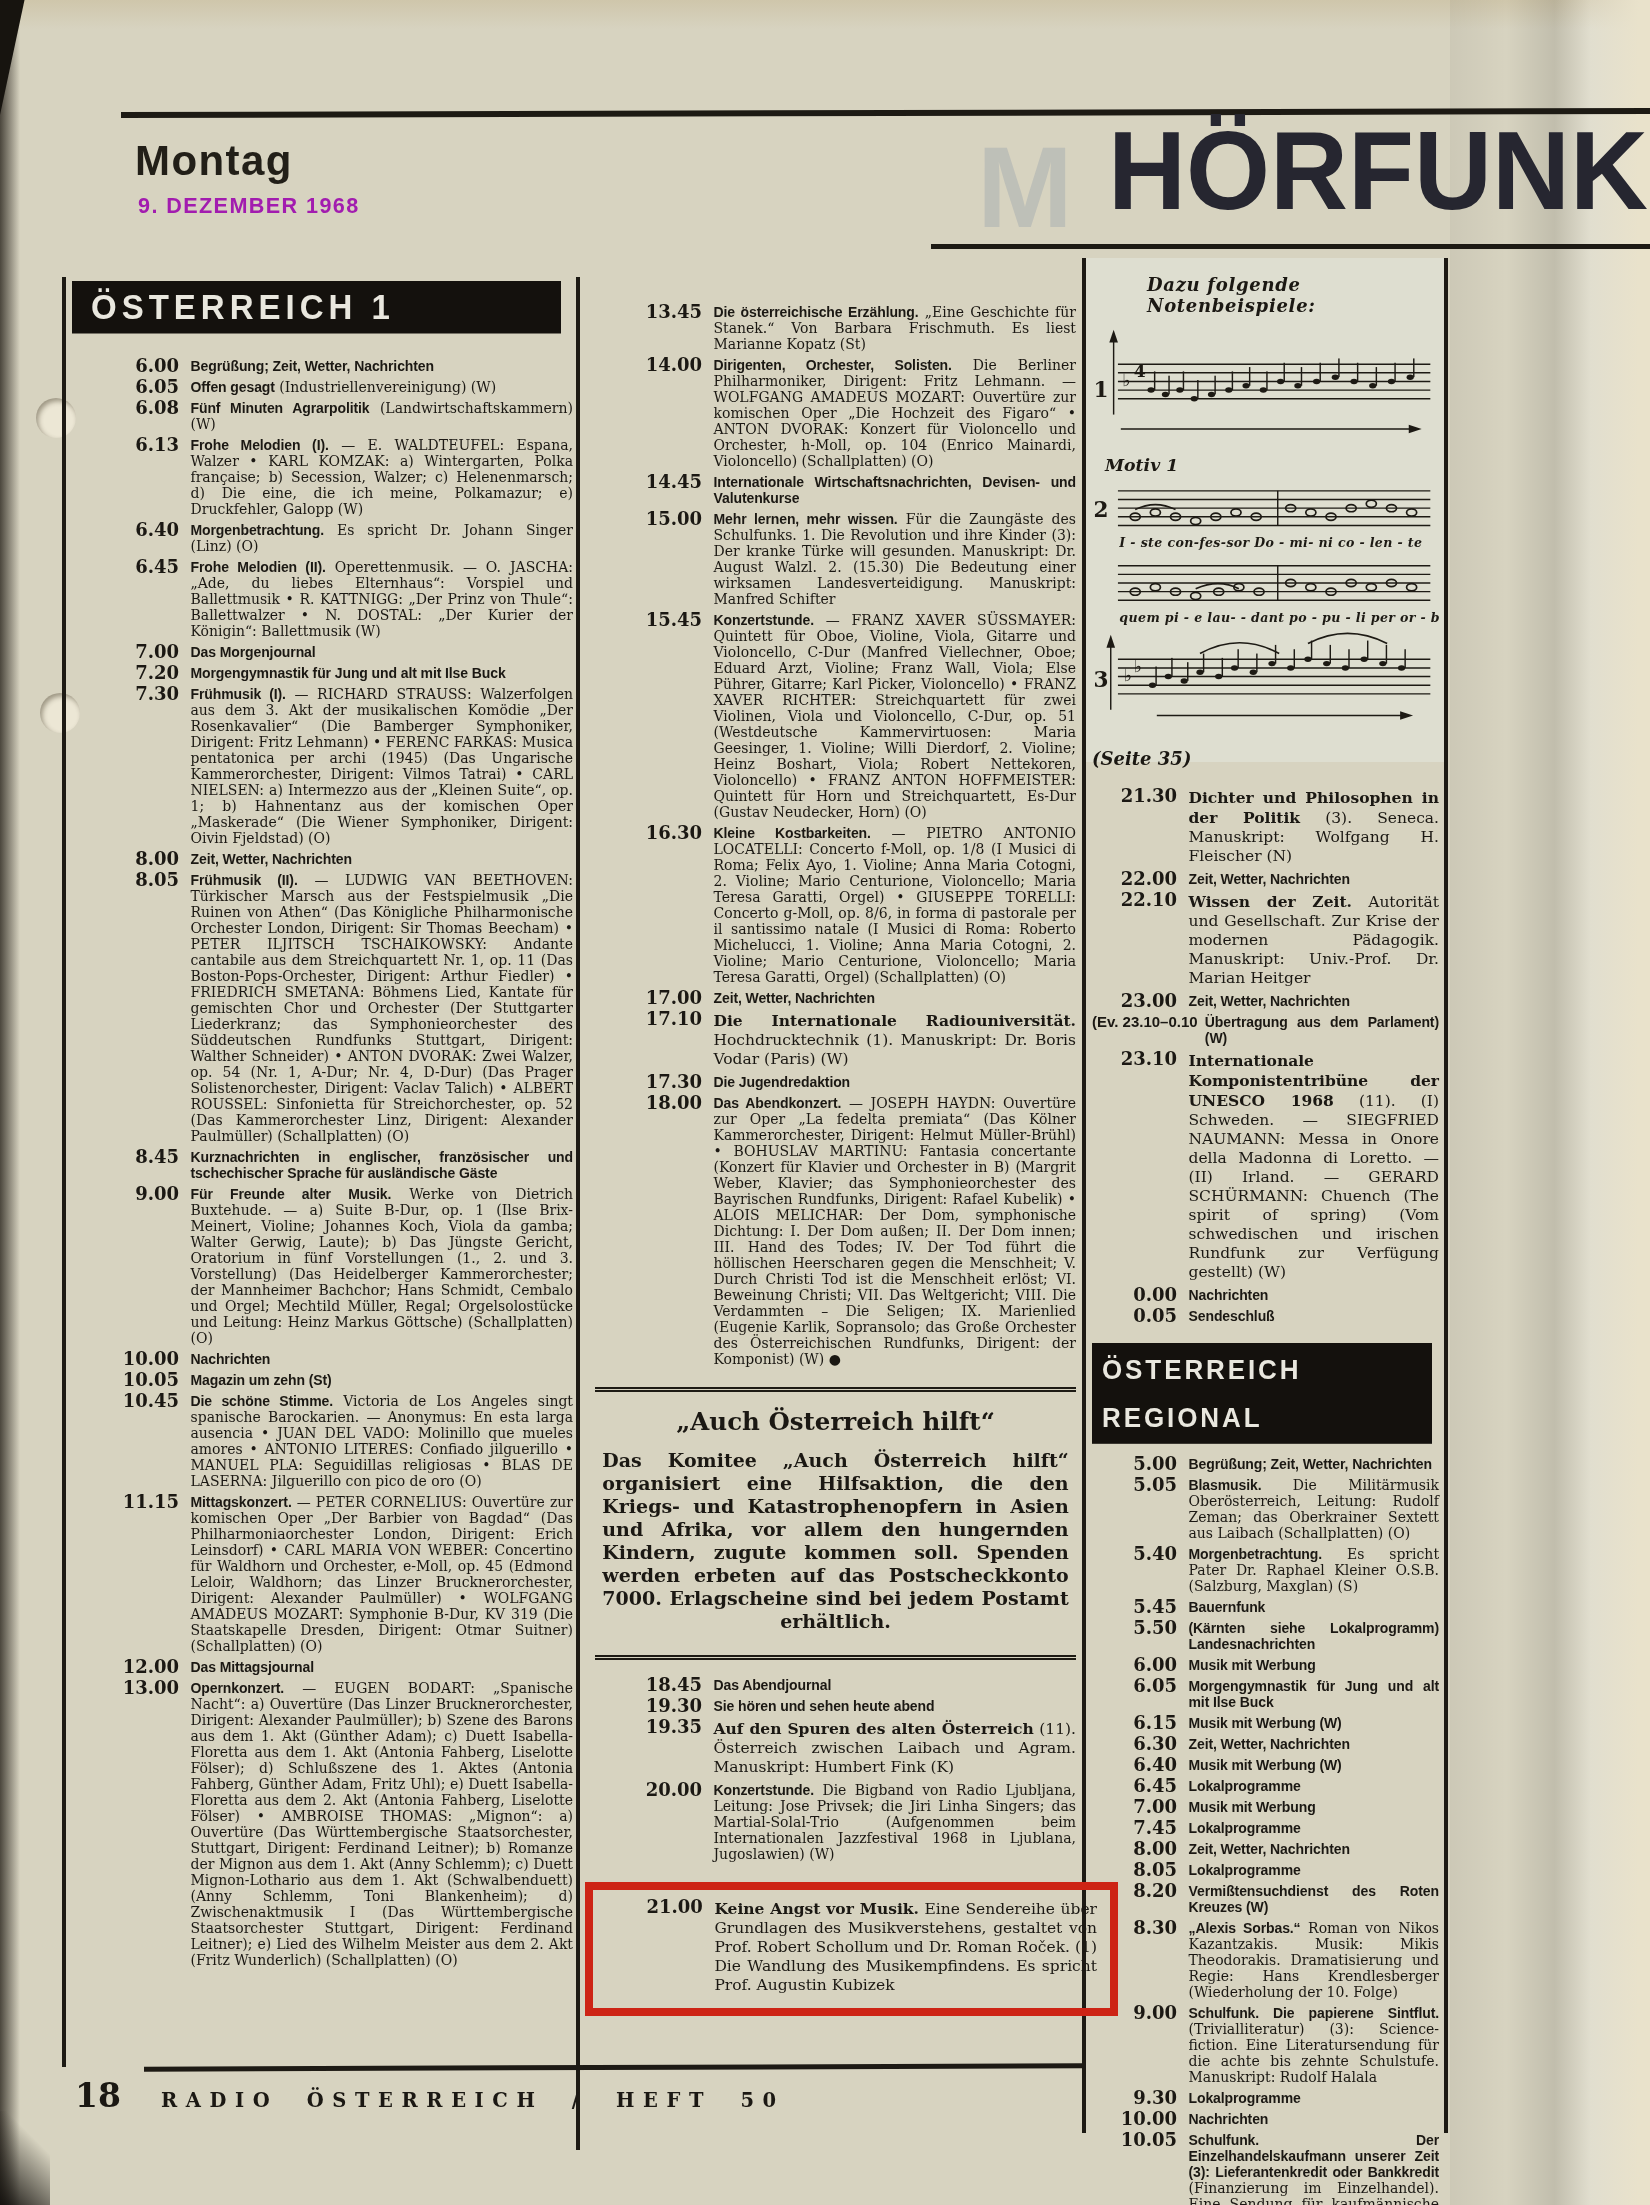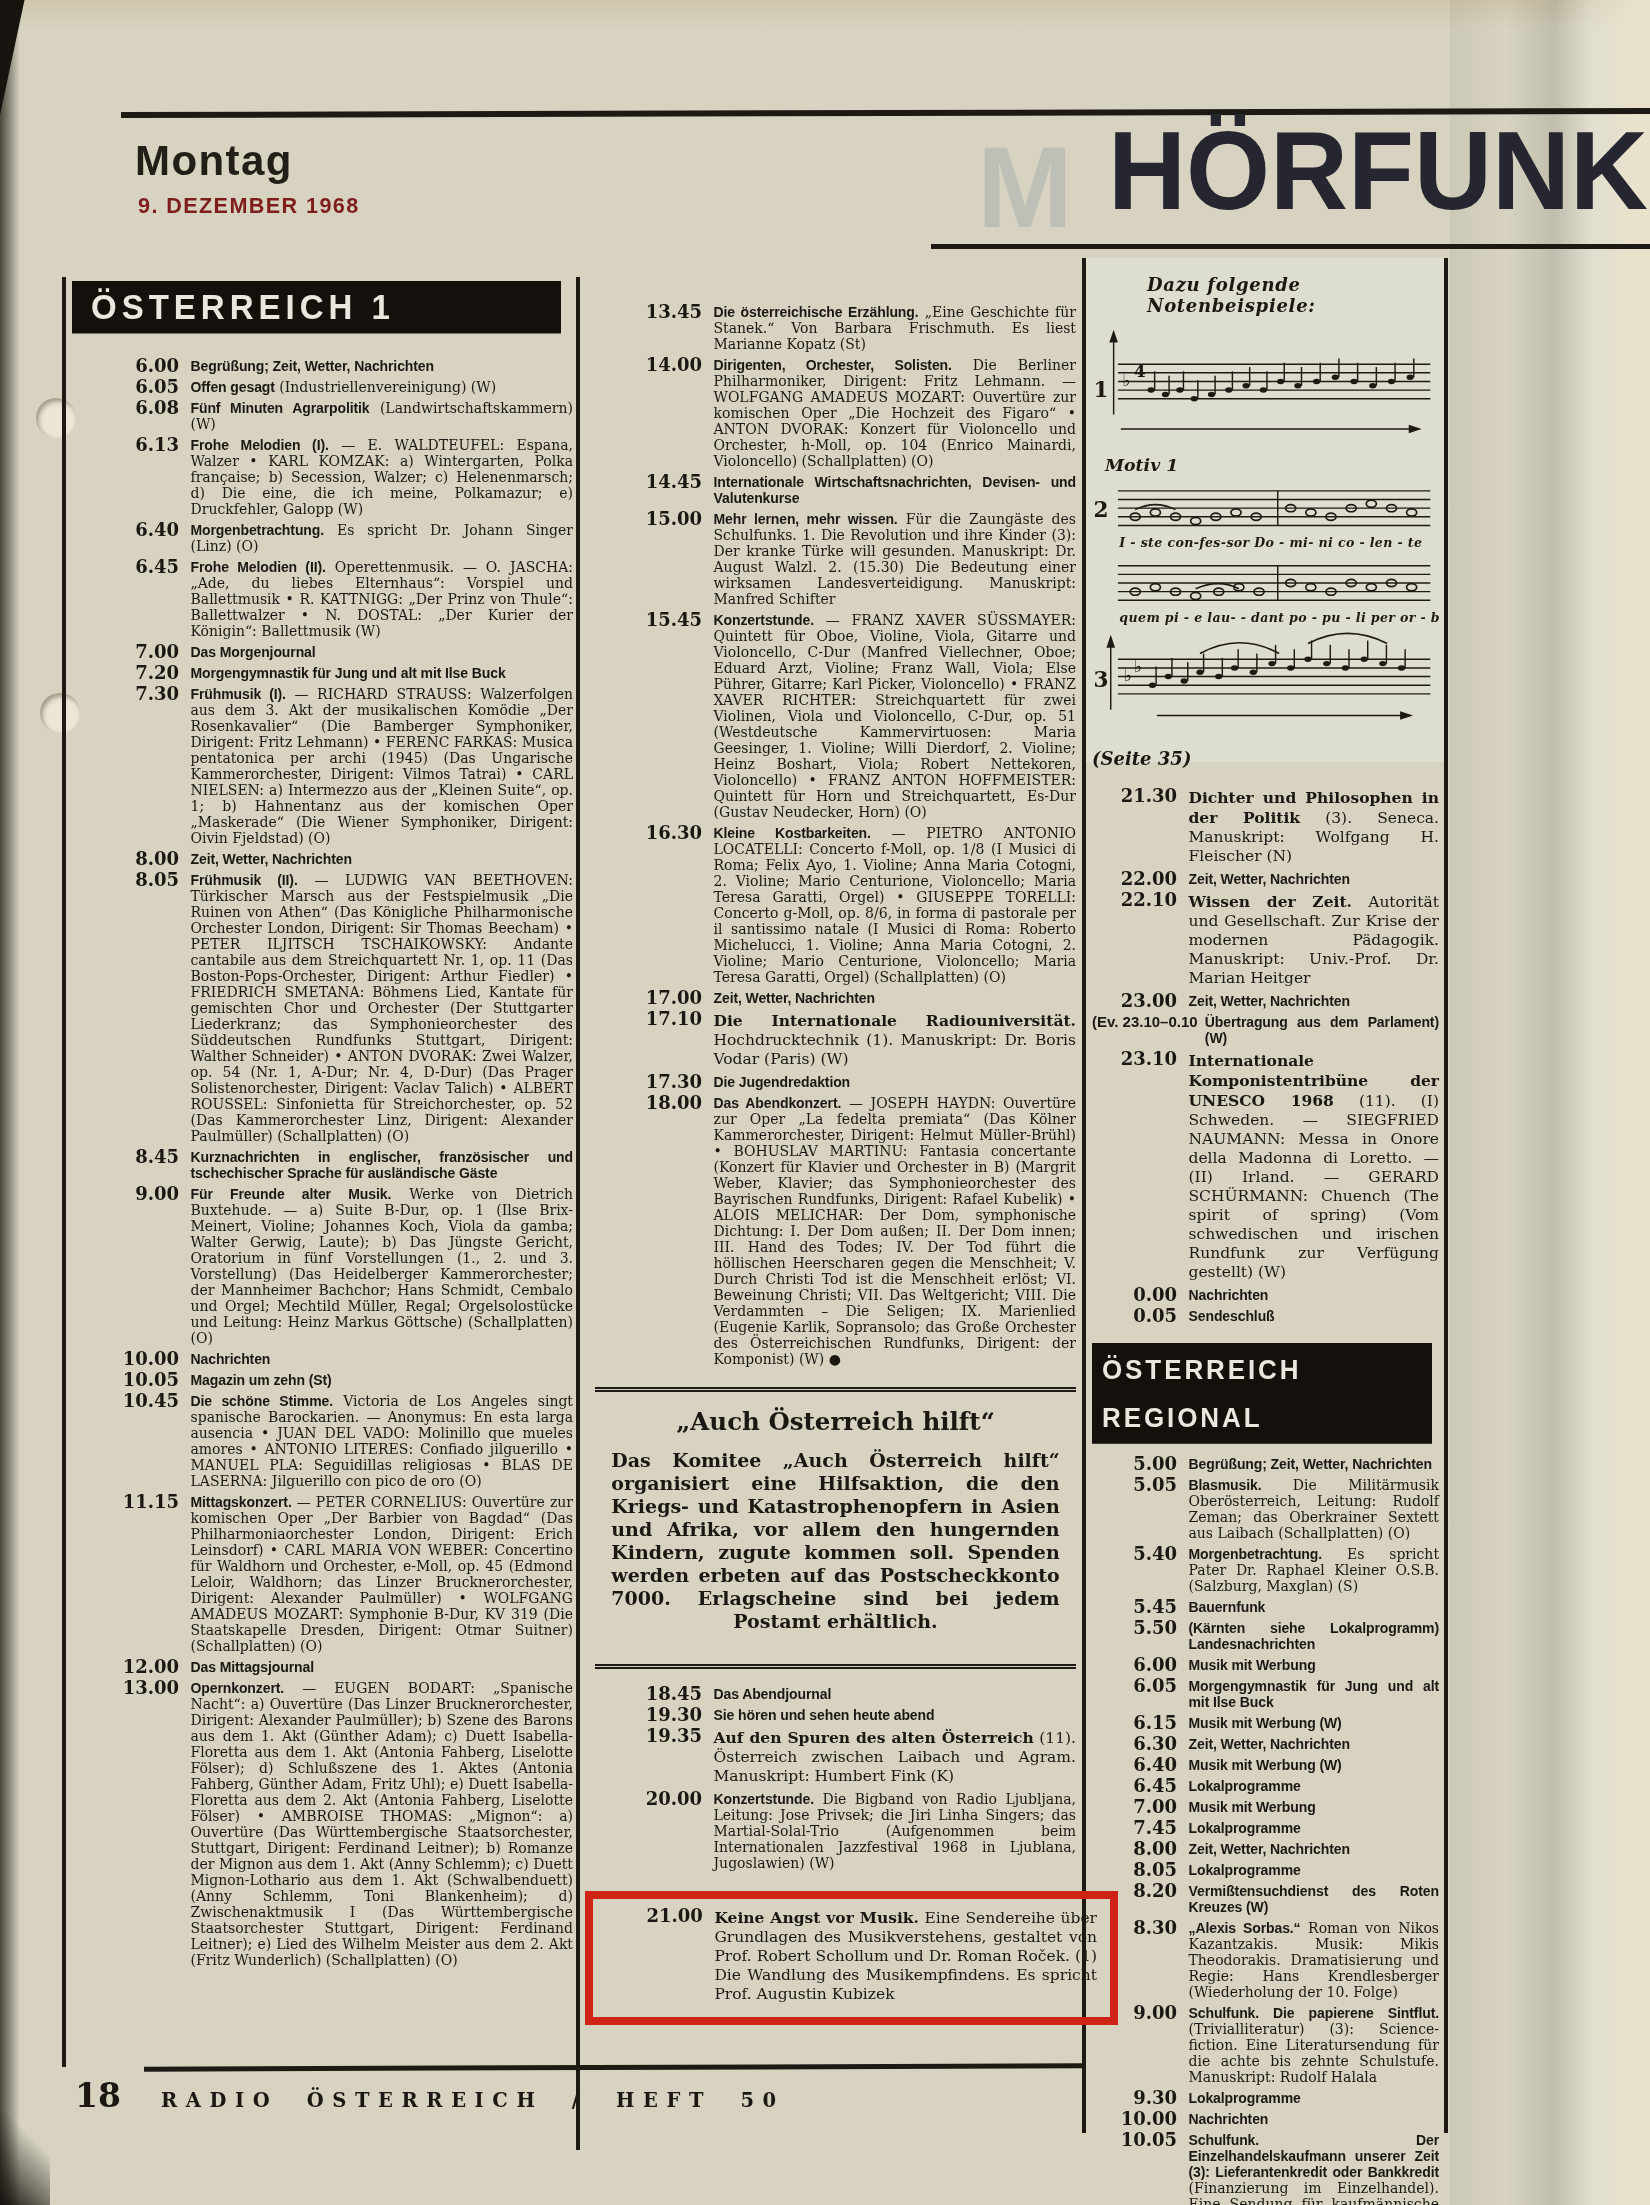--- a/index.html
+++ b/index.html
@@ -20,21 +20,21 @@
   .music-tint{position:absolute;left:1086px;top:258px;width:359px;height:504px;
         background:rgba(230,234,229,.45);}
   .hole{position:absolute;width:40px;height:40px;border-radius:50%;background:#ece7d5;
         box-shadow:inset 2.2px 2.9px 5px rgba(60,50,30,.45);}
   #hole1{left:36px;top:398px}#hole2{left:40px;top:693px}
 
   
   .rule-a{position:absolute;left:121px;top:110px;width:1529px;height:5.8px;background:#1d1a14;transform:rotate(-.15deg);}
   .rule-b{position:absolute;left:931px;top:244px;width:720px;height:5px;background:#1d1a14;}
   .montag{position:absolute;left:135px;top:140px;font:700 42px/1 "Liberation Sans",sans-serif;color:#221f18;letter-spacing:1.4px;}
-  .hdate{position:absolute;left:138px;top:195px;font:700 21.6px/1 "Liberation Sans",sans-serif;color:#7f1d1d;letter-spacing:1.4px;}
+  .hdate{position:absolute;left:138px;top:195px;font:700 21.6px/1 "Liberation Sans",sans-serif;color:#a21caf;letter-spacing:1.4px;}
   .brand{position:absolute;left:1108px;top:117px;font:700 108px/1 "Liberation Sans",sans-serif;color:#262630;transform:scaleY(1.03);}
   .watermark{position:absolute;left:977px;top:130px;font:700 115px/1 "Liberation Sans",sans-serif;color:rgba(150,160,172,.38);}
 
   
   .vr{position:absolute;background:#1d1a14;}
   #vrA{left:62px;top:277px;width:3.6px;height:1790px;}
   #vrB{left:576px;top:277px;width:4.3px;height:1873px;}
   #vrC{left:1082px;top:258px;width:4.3px;height:1875px;}
   #vrD{left:1444px;top:258px;width:4.3px;height:1875px;}
   .hr-footer{position:absolute;left:144px;top:2065px;width:938px;height:5px;background:#1d1a14;transform:rotate(-.2deg);}
@@ -60,21 +60,21 @@
   #col3 .entry .time{flex-basis:85px;}
   .v-lg .body{font-size:15.5px;line-height:19px;}
   .v-lg .body b{font:700 15.5px/19px "DejaVu Serif",serif;letter-spacing:0;}
   .v-hang .time{flex:0 0 auto;text-align:left;padding-right:7.2px;
         font:700 15px/16px "Liberation Sans",sans-serif;}
   .v-highlight{border:8px solid #cd2415;margin:20px -42px 0 -10px;
         padding:8.6px 13px 13px 2.9px;position:relative;z-index:6;}
 
   .aidbox{border-top:5.8px double #1d1a14;border-bottom:5.8px double #1d1a14;margin:20px 0 17.3px 0;padding:16px 4.3px 19px 4.3px;}
   .aidbox h3{margin:0 0 13px 0;text-align:center;font:700 24.5px/1.15 "DejaVu Serif",serif;}
-  .aidbox p{margin:12px;font:700 19px/23px "DejaVu Serif",serif;text-align:justify;text-align-last:center;}
+  .aidbox p{margin:3px;font:700 19px/23px "DejaVu Serif",serif;text-align:justify;text-align-last:center;}
 
   .notes-caption{font:italic 700 18px/1.2 "DejaVu Serif",serif;margin:5.8px 0 4.3px 55px;letter-spacing:0.7px;}
   svg.notation{display:block;width:347px;height:429px;}
   .seite{font:italic 700 18px/1 "DejaVu Serif",serif;text-align:left;margin:0 10px 20px 0;}
   .stf{stroke:#1d1a14;stroke-width:2;}
   .ns{stroke:#1d1a14;stroke-width:2.4;fill:none;}
   .nf{fill:#1d1a14;}
   .ntx{font:700 30px "DejaVu Serif";fill:#1d1a14;}
   .nsym{font:700 24px "DejaVu Serif";fill:#1d1a14;}
   .nlyr{font:italic 600 17.5px "DejaVu Serif";fill:#1d1a14;letter-spacing:.5px;}

